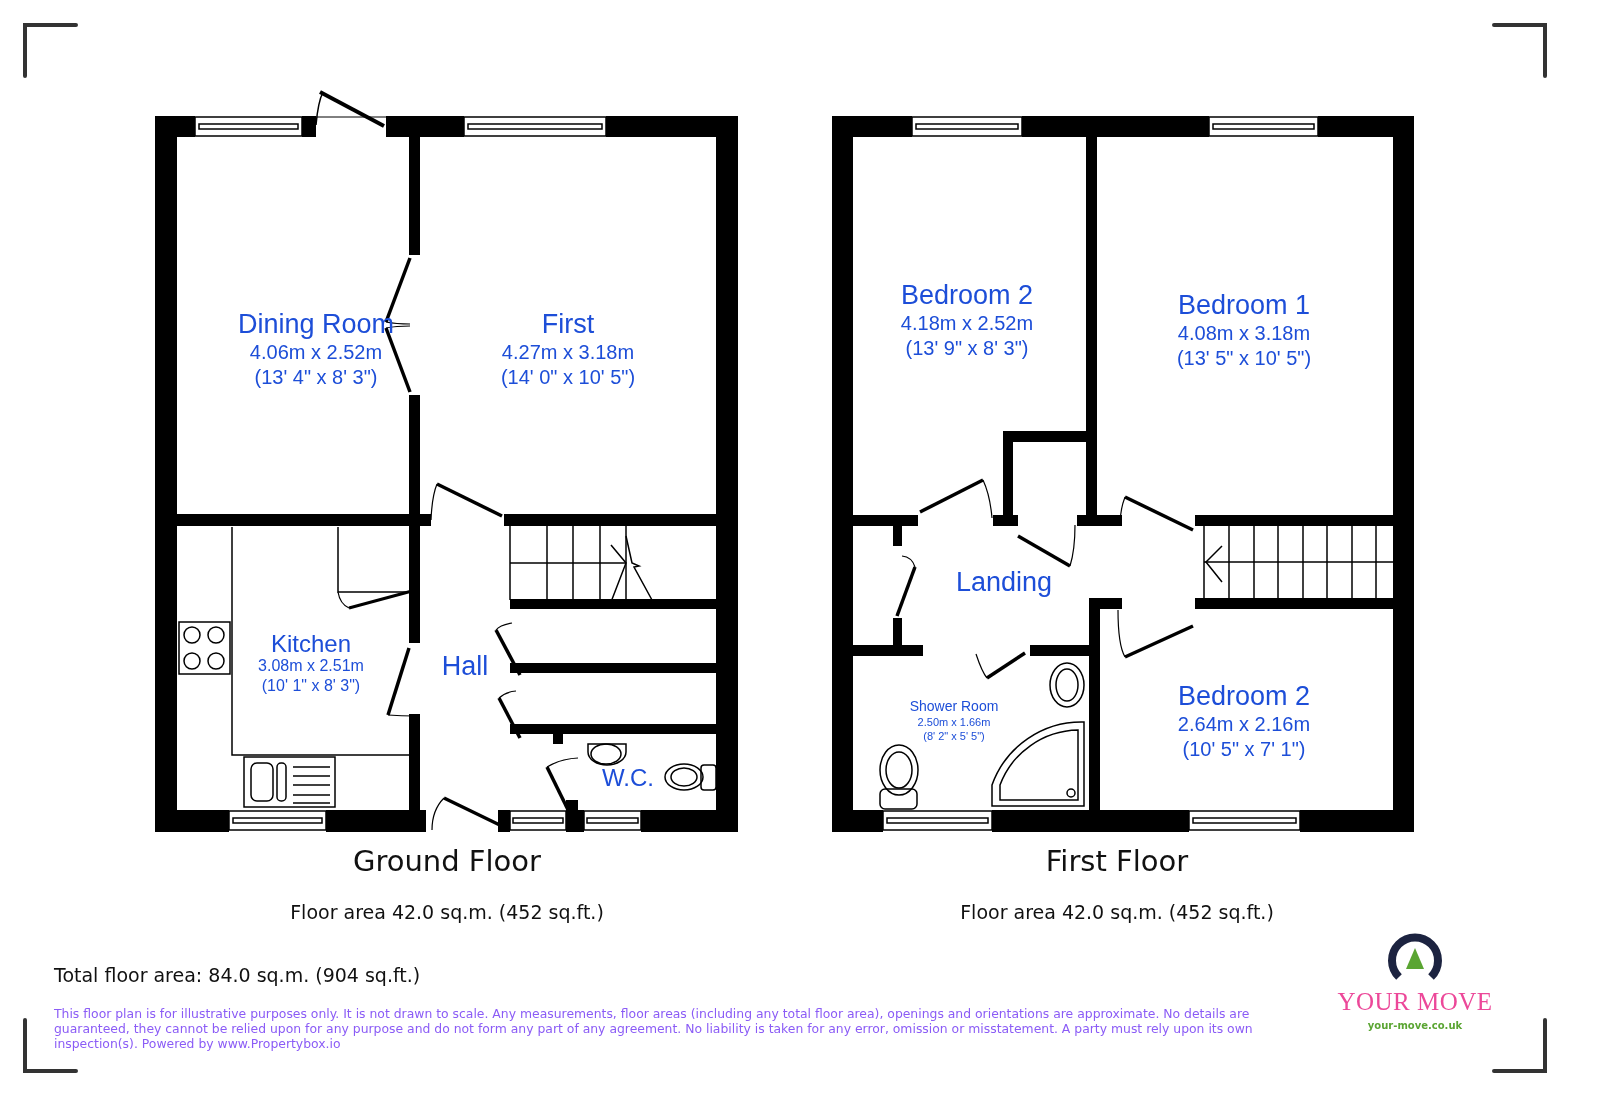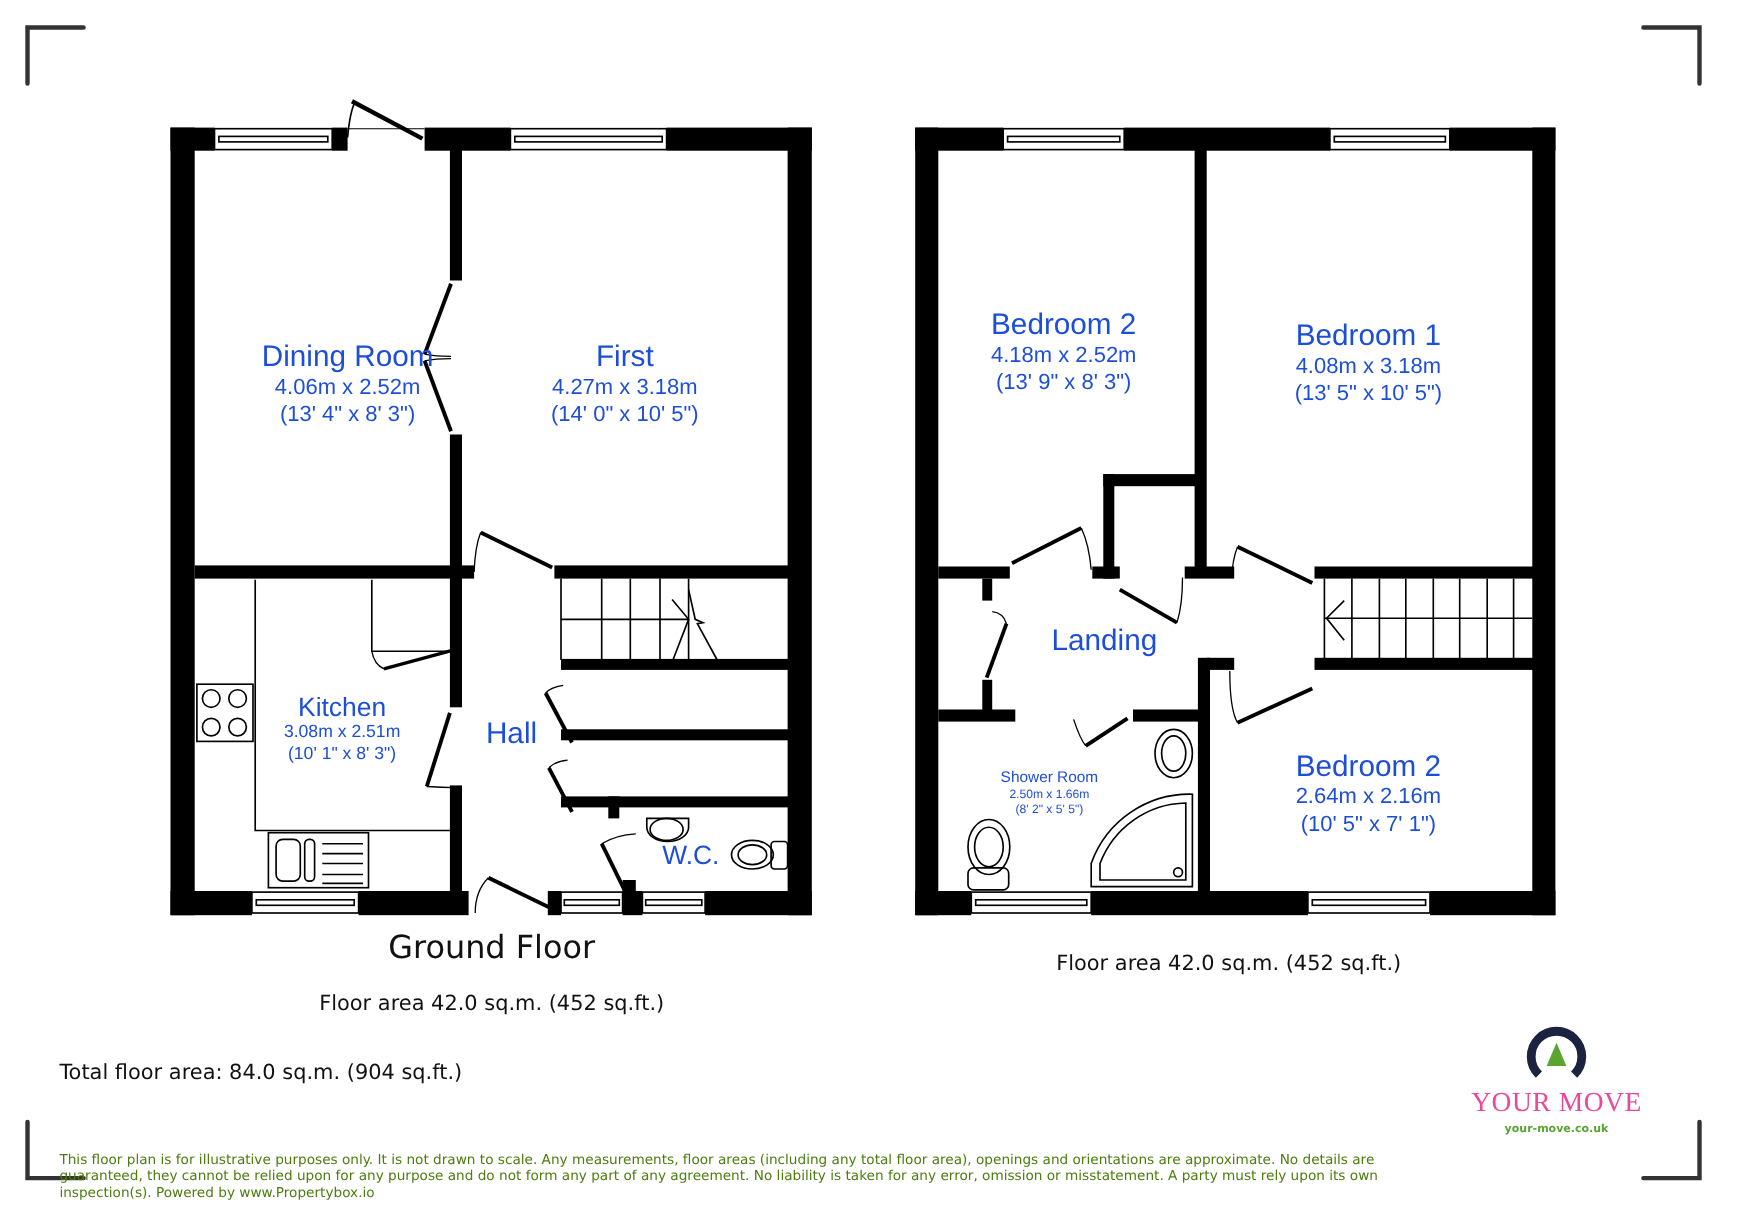--- a/index.html
+++ b/index.html
@@ -9,21 +9,21 @@
   .room-name { font-size:27px; line-height:31px; }
   .room-dim { font-size:20px; line-height:25px; }
   .room-name.sm { font-size:24px; line-height:24px; }
   .room-dim.sm { font-size:16px; line-height:20px; }
   .room-name.xs { font-size:14px; line-height:18px; }
   .room-dim.xs { font-size:11px; line-height:14px; }
   .floor-title { position:absolute; transform:translateX(-50%); text-align:center; white-space:nowrap; font-family:"DejaVu Sans", sans-serif; }
   .floor-title .t { font-size:29px; line-height:36px; }
   .floor-title .a { font-size:19px; line-height:26px; margin-top:20px;text-align:center; }
   .total { position:absolute; left:54px; top:964px; font-family:"DejaVu Sans", sans-serif; font-size:19px; }
-  .disclaimer { position:absolute; left:54px; top:1006px; width:1240px; font-family:"DejaVu Sans", sans-serif; font-size:12.4px; line-height:15px; color:#4d7c0f;margin-top:40px; }
+  .disclaimer { position:absolute; left:54px; top:1006px; width:1240px; font-family:"DejaVu Sans", sans-serif; font-size:12.4px; line-height:15px; color:#8b5cf6; }
   .logo { position:absolute; left:1330px; top:930px; width:170px; text-align:center; }
   .logo .name { font-family:"Liberation Serif", serif; font-size:25px; color:#ec4899; letter-spacing:0.5px; margin-top:2px; }
   .logo .url { font-family:"DejaVu Sans", sans-serif; font-size:10px; color:#5aa532; margin-top:4px; font-weight:bold; }
 </style>
 </head>
 <body>
 
 <svg class="plan" width="1599" height="1119" viewBox="0 0 1599 1119">
 
   <g stroke="#333" stroke-width="4" fill="none" stroke-linecap="round">
@@ -284,20 +284,21 @@
   <div class="room-name">Bedroom 2</div>
   <div class="room-dim">2.64m x 2.16m</div>
   <div class="room-dim">(10' 5" x 7' 1")</div>
 </div>
 
 <div class="floor-title" style="left:447px; top:843px;">
   <div class="t">Ground Floor</div>
   <div class="a">Floor area 42.0 sq.m. (452 sq.ft.)</div>
 </div>
 <div class="floor-title" style="left:1117px; top:843px;">
+  <div class="t">First Floor</div>
   <div class="a">Floor area 42.0 sq.m. (452 sq.ft.)</div>
 </div>
 
 <div class="total">Total floor area: 84.0 sq.m. (904 sq.ft.)</div>
 <div class="disclaimer">This floor plan is for illustrative purposes only. It is not drawn to scale. Any measurements, floor areas (including any total floor area), openings and orientations are approximate. No details are guaranteed, they cannot be relied upon for any purpose and do not form any part of any agreement. No liability is taken for any error, omission or misstatement. A party must rely upon its own inspection(s). Powered by www.Propertybox.io</div>
 
 <div class="logo">
   <svg width="60" height="52" viewBox="0 0 60 52">
     <path d="M14,47 A23,23 0 1 1 46,47" fill="none" stroke="#1c2340" stroke-width="8" stroke-linecap="butt"></path>
     <polygon points="30,18 21,39 39,39" fill="#5aa532"></polygon>

